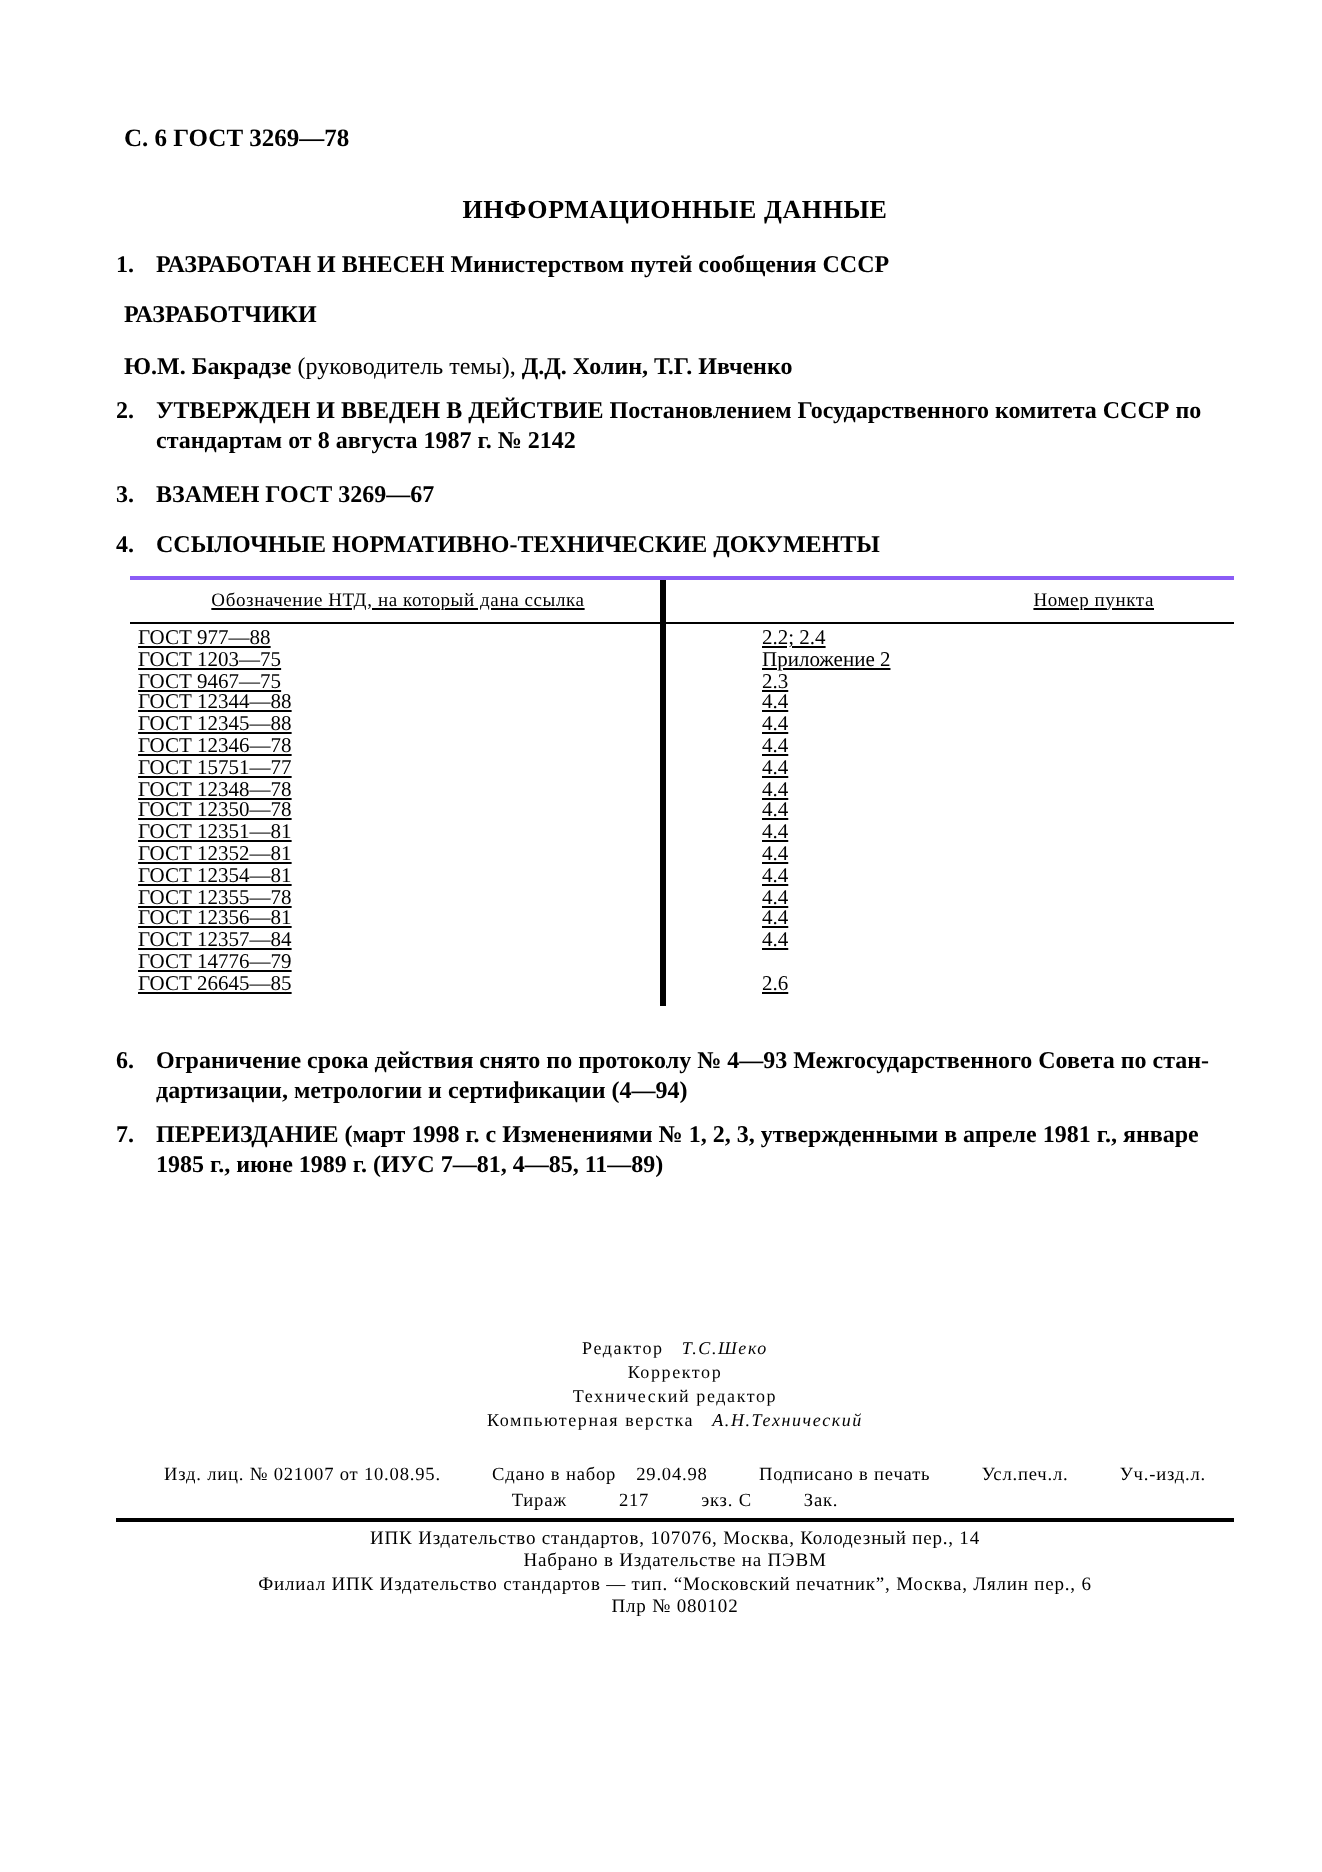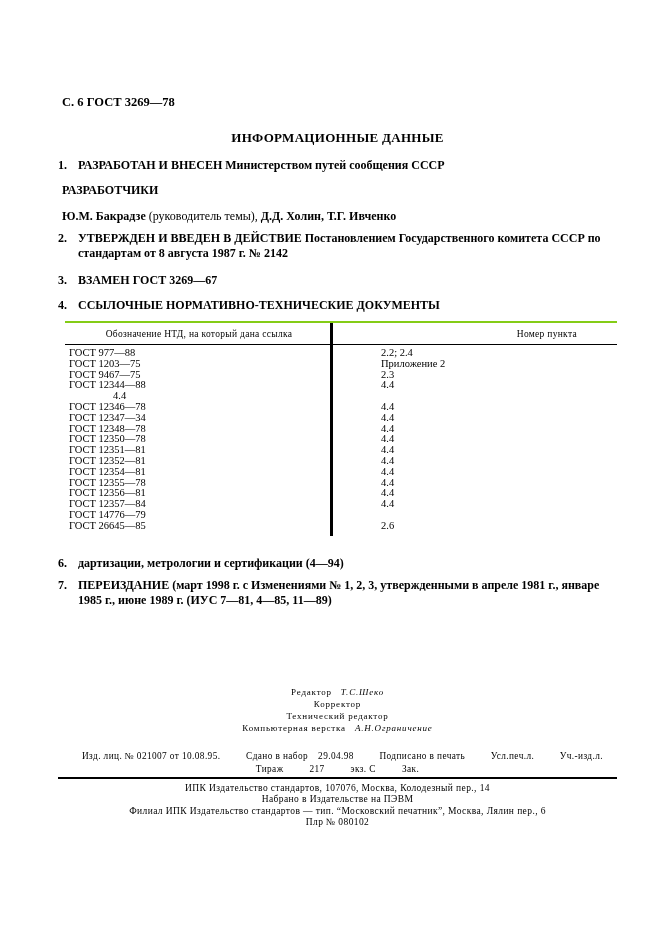--- a/index.html
+++ b/index.html
@@ -6,21 +6,21 @@
   body {
     width: 661px; height: 936px;
     background: #ffffff;
     color: #000000;
     font-family: "Liberation Serif", "DejaVu Serif", serif;
     overflow: hidden;
   }
   .page {
     box-sizing: border-box;
     width: 661px; height: 936px;
-    padding: 95px 44px 0 58px;
+    padding: 62px 44px 0 58px;
     background: #ffffff;
   }
   .line { display: block; white-space: nowrap; }
 
   .p-header {
     margin-left: 4px;
     font-size: 12.5px; font-weight: bold;
     line-height: 15px; white-space: nowrap;
   }
   .doc-title {
@@ -53,22 +53,23 @@
     margin-left: 4px; margin-top: 11px;
     font-size: 12px; line-height: 15px; white-space: nowrap;
   }
   .developers .b { font-weight: bold; }
 
   
   .tbl {
     position: relative;
     margin-top: 8px; margin-left: 7px;
     width: 552px;
-    border-top: 2px solid #84cc16;
+    border-top: 2px solid #8b5cf6;
     padding-bottom: 4px;
+    text-decoration: underline;
   }
   .tbl .vdivider {
     position: absolute; left: 265px; top: 0; bottom: 0;
     width: 3px; background: #000;
   }
   .tbl-head {
     display: flex; align-items: center;
     height: 21px;
     border-bottom: 1.5px solid #000;
     font-size: 9.5px; letter-spacing: 0.3px;
@@ -174,28 +175,29 @@
         </div>
         <div class="tr">
           <div class="td1">ГОСТ 9467—75</div>
           <div class="td2">2.3</div>
         </div>
         <div class="tr">
           <div class="td1">ГОСТ 12344—88</div>
           <div class="td2">4.4</div>
         </div>
         <div class="tr">
+          <div class="td1">ГОСТ 12345—88</div>
           <div class="td2">4.4</div>
         </div>
         <div class="tr">
           <div class="td1">ГОСТ 12346—78</div>
           <div class="td2">4.4</div>
         </div>
         <div class="tr">
-          <div class="td1">ГОСТ 12347—34</div>
+          <div class="td1">ГОСТ 15751—77</div>
           <div class="td2">4.4</div>
         </div>
         <div class="tr">
           <div class="td1">ГОСТ 12348—78</div>
           <div class="td2">4.4</div>
         </div>
         <div class="tr">
           <div class="td1">ГОСТ 12350—78</div>
           <div class="td2">4.4</div>
         </div>
@@ -229,40 +231,41 @@
         <div class="tr">
           <div class="td1">ГОСТ 26645—85</div>
           <div class="td2">2.6</div>
         </div>
       </div>
   </div>
 
   <div class="item mt20">
     <span class="num">6.</span>
     <div class="body">
+      <span class="line">Ограничение срока действия снято по протоколу № 4—93 Межгосударственного Совета по стан-</span>
       <span class="line">дартизации, метрологии и сертификации (4—94)</span>
     </div>
   </div>
 
   <div class="item mt7">
     <span class="num">7.</span>
     <div class="body">
       <span class="line">ПЕРЕИЗДАНИЕ (март 1998 г. с Изменениями № 1, 2, 3, утвержденными в апреле 1981 г., январе</span>
       <span class="line">1985 г., июне 1989 г. (ИУС 7—81, 4—85, 11—89)</span>
     </div>
   </div>
 
   <div class="credits">
     <div>
       <span>Редактор</span><span class="cname">Т.С.Шеко</span>
     </div>
     <div>Корректор</div>
     <div>Технический редактор</div>
     <div>
-      <span>Компьютерная верстка</span><span class="cname">А.Н.Ограничение</span>
+      <span>Компьютерная верстка</span><span class="cname">А.Н.Технический</span>
     </div>
   </div>
 
   <div class="imprint-row">
     <span>Изд. лиц. № 021007 от 10.08.95.</span>
     <span class="pair">
       <span>Сдано в набор</span><span class="val">29.04.98</span>
     </span>
     <span>Подписано в печать</span>
     <span>Усл.печ.л.</span>

